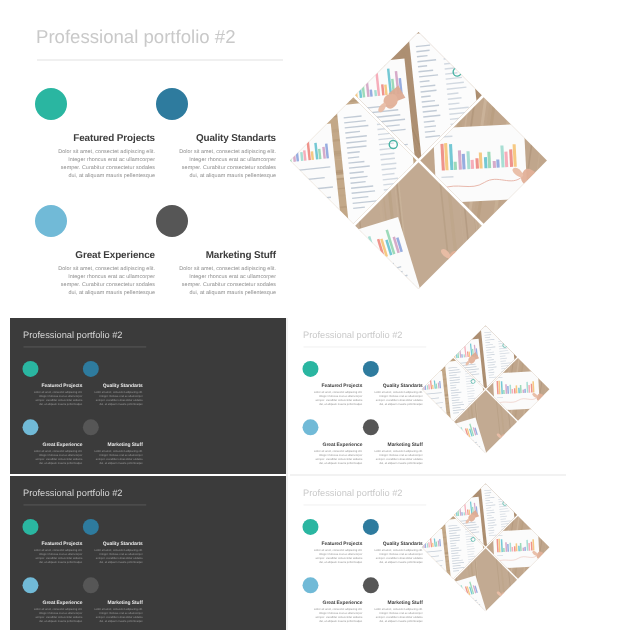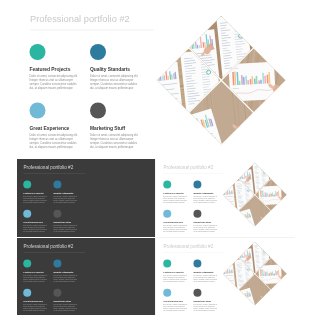--- a/index.html
+++ b/index.html
@@ -1,19 +1,19 @@
 <!DOCTYPE html>
 <html><head>
 <meta charset="utf-8">
 <title>Professional portfolio #2</title>
 <style>
   html,body{margin:0;padding:0;}
   body{width:281px;height:318px;background:#ffffff;overflow:hidden;
        font-family:"Liberation Sans",sans-serif;}
-  .page{position:absolute;left:16px;top:0;width:281px;height:232px;}
+  .page{position:absolute;left:4px;top:0;width:281px;height:232px;text-align:right;}
 
   .slide{position:absolute;background:#ffffff;overflow:hidden;}
   .slide.dark{background:#3b3b3b;}
   .inner{position:absolute;left:0;top:0;width:556px;height:312px;transform-origin:0 0;}
 
   .sl0{left:1px;top:1px;width:278px;height:157px;}
   .sl0 .inner{transform:scale(0.5);}
   .sl1{left:1px;top:159px;width:138px;height:78px;}
   .sl2{left:141px;top:159px;width:138px;height:78px;}
   .sl3{left:1px;top:238px;width:138px;height:77px;}

